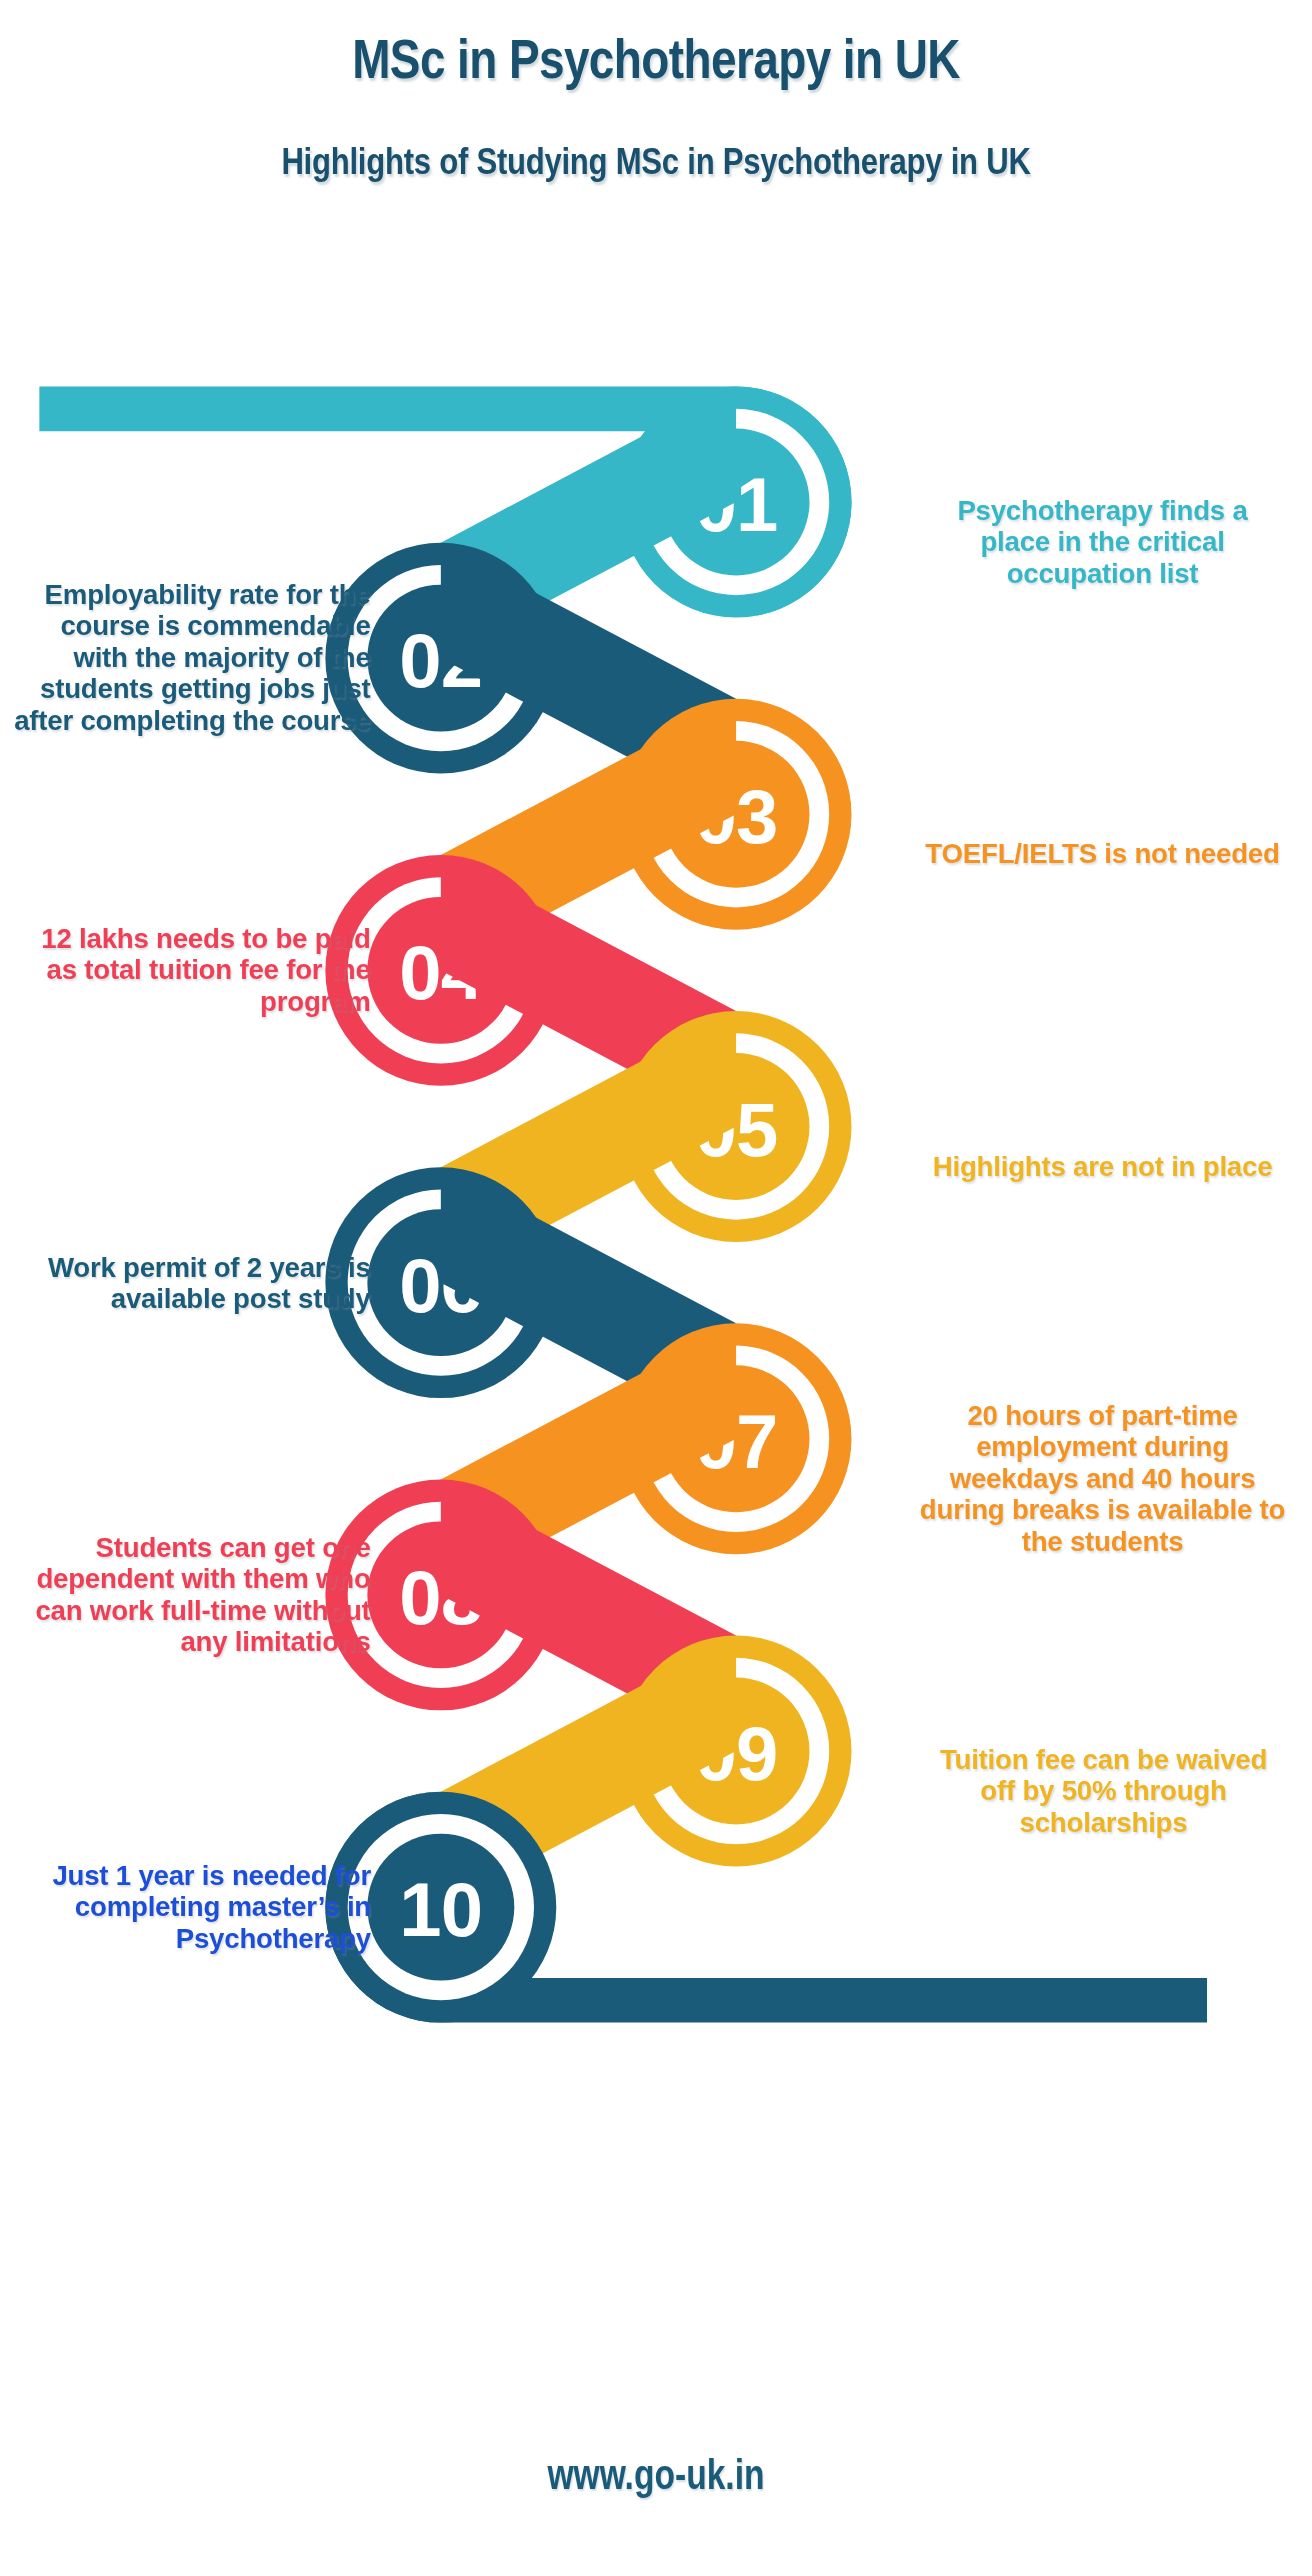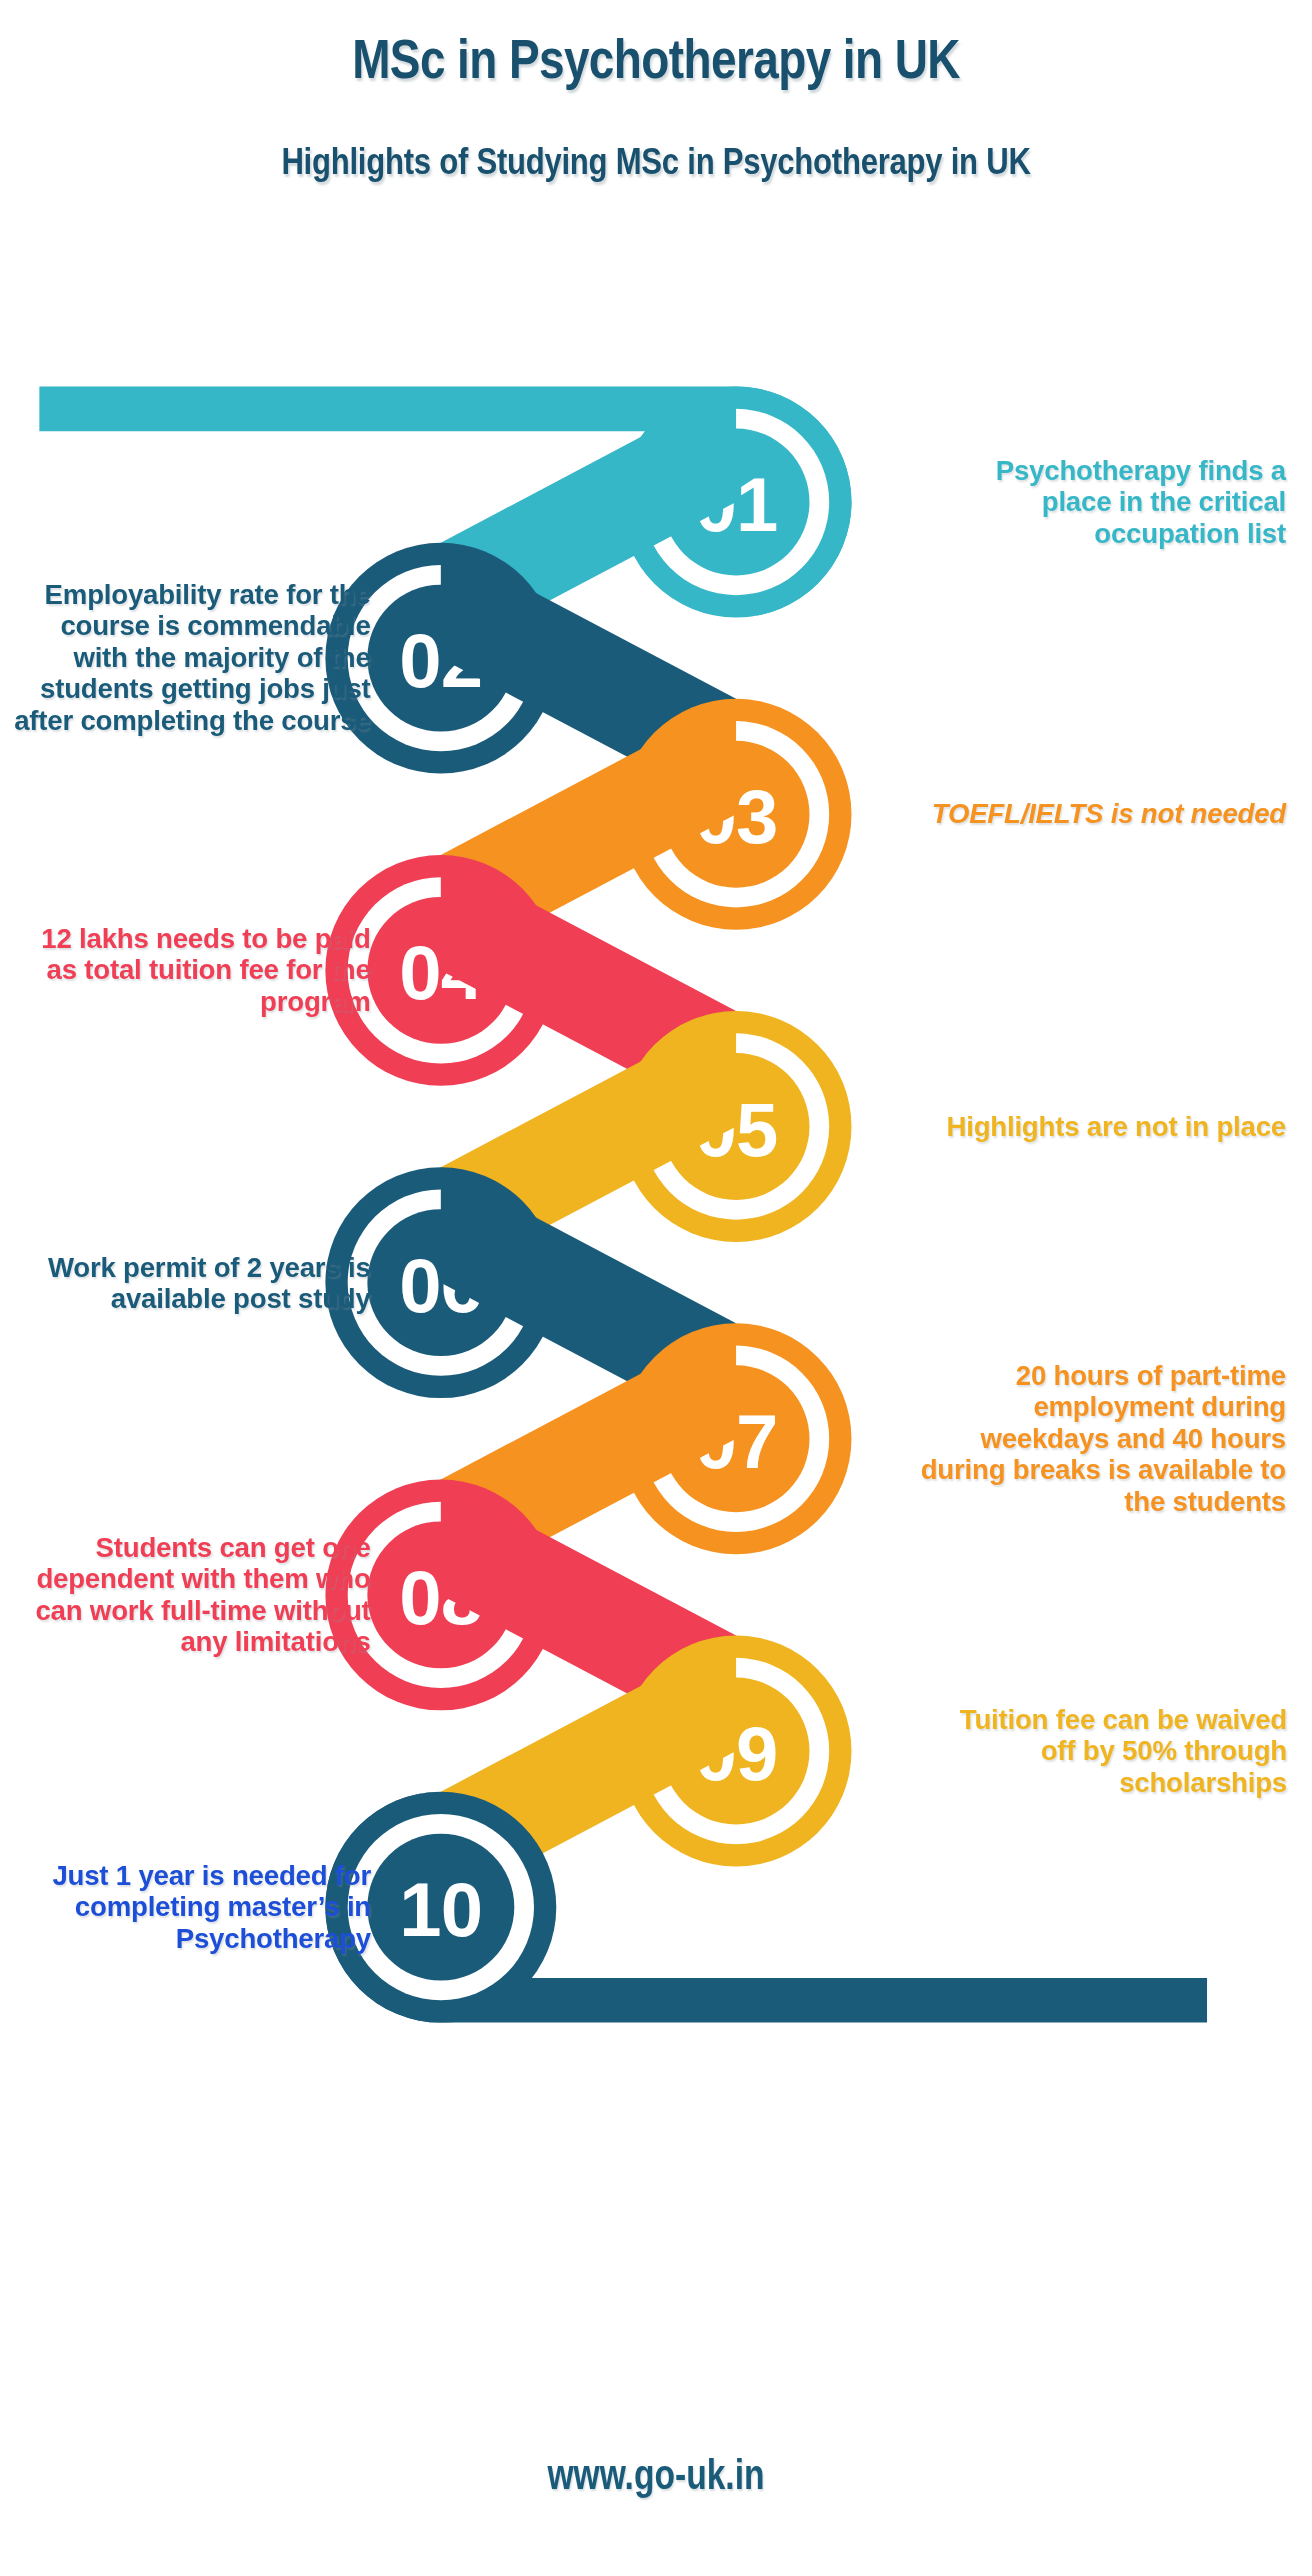--- a/index.html
+++ b/index.html
@@ -41,21 +41,21 @@
   
   .cap{
     position:absolute;
     font-weight:bold;
     line-height:1.14;
     font-size:27.6px;
     text-shadow:1.3px 2px 2px rgba(140,150,160,.30);
     letter-spacing:-0.2px;
   }
   .cap.left{text-align:right;}
-  .cap.right{text-align:right;}
+  .cap.right{text-align:center;margin-top:40px;}
 </style>
 </head>
 <body>
 
 <div id="stage">
 
   <div class="title">MSc in Psychotherapy in UK</div>
   <div class="subtitle">Highlights of Studying MSc in Psychotherapy in UK</div>
 
   <div id="chain">
@@ -134,21 +134,21 @@
           <circle cx="672" cy="2367" r="142" fill="#ffffff"></circle>
           <circle cx="672" cy="2367" r="112" fill="#1B5B7A"></circle>
           <text x="672" y="2371" fill="#ffffff" text-anchor="middle" dominant-baseline="central" font-family="&quot;Liberation Sans&quot;, sans-serif" font-size="116" font-weight="bold" letter-spacing="-1">10</text>
         </g>
       </svg>
   </div>
 
   <div id="captions">
       <div class="cap right" style="color: rgb(53, 183, 199); left: 919px; width: 367px; top: 502px; transform: translateY(-50%);"><span>Psychotherapy finds a place in the critical occupation list</span></div>
       <div class="cap left" style="color: rgb(27, 91, 122); left: 6.6px; width: 364px; top: 658px; transform: translateY(-50%);"><span>Employability rate for the course is commendable with the majority of the students getting jobs just after completing the course</span></div>
-      <div class="cap right" style="color: rgb(246, 146, 31); left: 919px; width: 367px; top: 814px; transform: translateY(-50%); font-style: italic;"><span>TOEFL/IELTS is not needed</span></div>
+      <div class="cap right" style="color: rgb(246, 146, 31); left: 919px; width: 367px; top: 814px; transform: translateY(-50%);"><span>TOEFL/IELTS is not needed</span></div>
       <div class="cap left" style="color: rgb(240, 62, 85); left: 6.6px; width: 364px; top: 970px; transform: translateY(-50%);"><span>12 lakhs needs to be paid as total tuition fee for the program</span></div>
       <div class="cap right" style="color: rgb(239, 180, 31); left: 919px; width: 367px; top: 1127px; transform: translateY(-50%);"><span>Highlights are not in place</span></div>
       <div class="cap left" style="color: rgb(27, 91, 122); left: 6.6px; width: 364px; top: 1283px; transform: translateY(-50%); text-align: right;"><span>Work permit of 2 years is available post study</span></div>
       <div class="cap right" style="color: rgb(246, 146, 31); left: 919px; width: 367px; top: 1439px; transform: translateY(-50%);"><span>20 hours of part-time employment during weekdays and 40 hours during breaks is available to the students</span></div>
       <div class="cap left" style="color: rgb(240, 62, 85); left: 6.6px; width: 364px; top: 1595px; transform: translateY(-50%);"><span>Students can get one dependent with them who can work full-time without any limitations</span></div>
       <div class="cap right" style="color: rgb(239, 180, 31); left: 920px; width: 367px; top: 1751px; transform: translateY(-50%);"><span>Tuition fee can be waived off by 50% through scholarships</span></div>
       <div class="cap left" style="color: #1d4ed8; left: 7px; width: 364px; top: 1907px; transform: translateY(-50%);"><span>Just 1 year is needed for completing master’s in Psychotherapy</span></div>
     </div>
 
   <div class="footer">www.go-uk.in</div>

